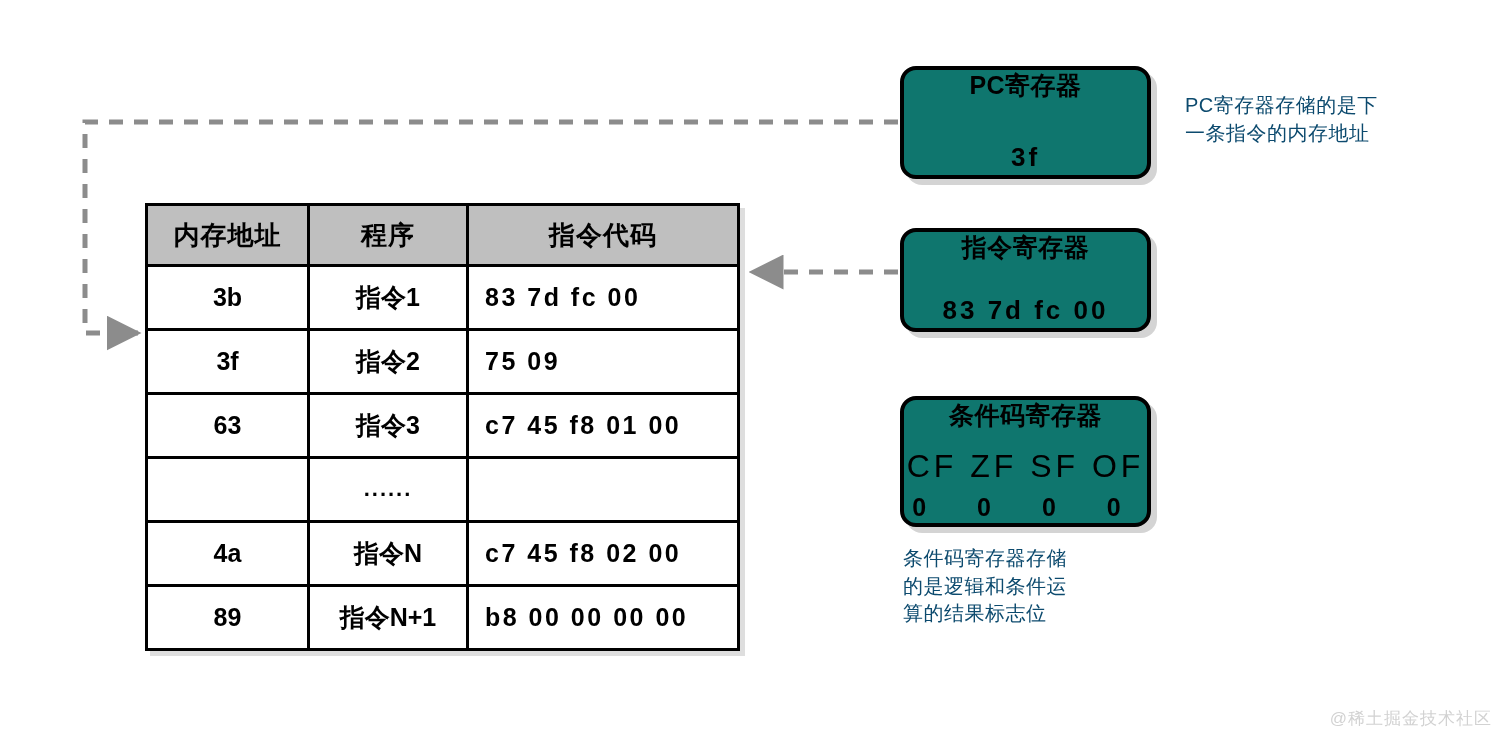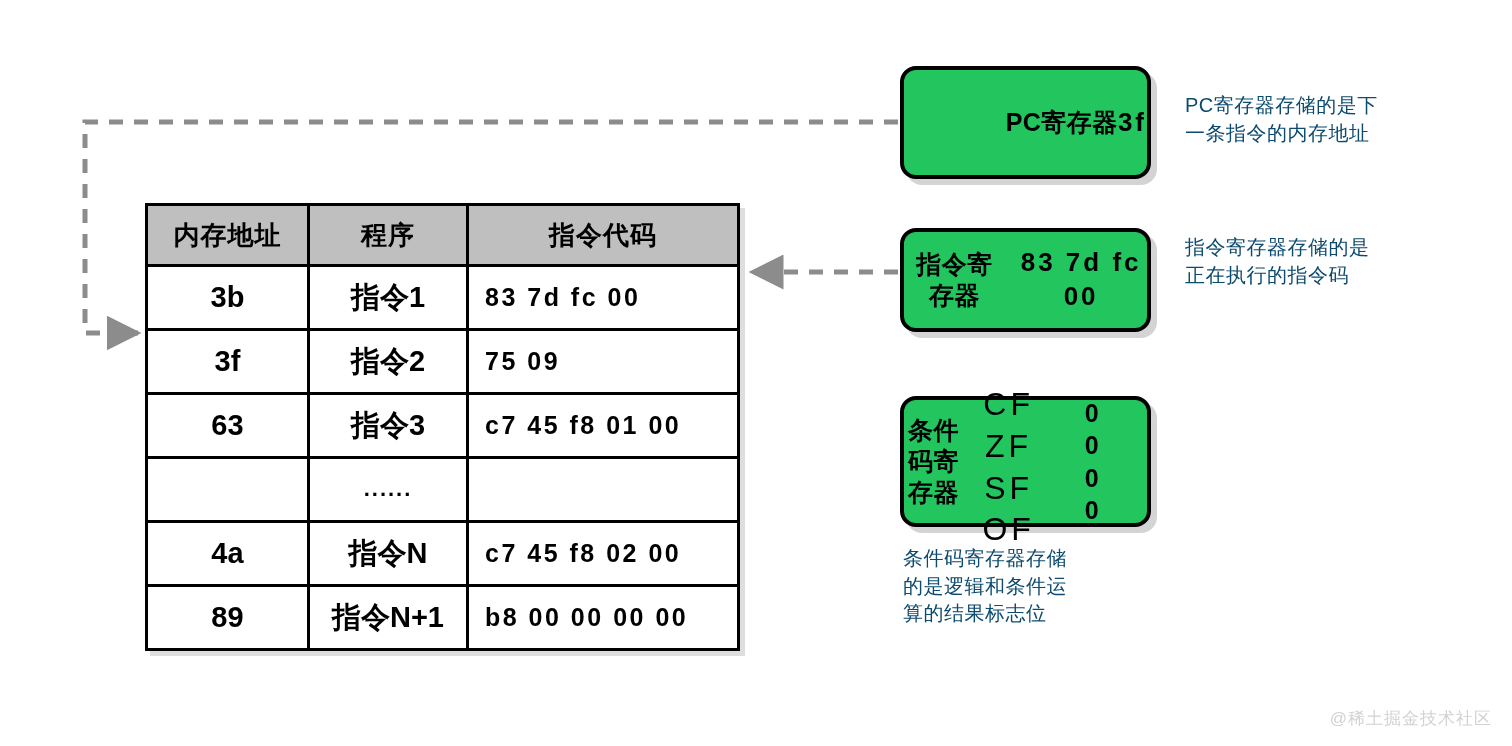--- a/index.html
+++ b/index.html
@@ -46,21 +46,21 @@
   #memory-table col.c-prog { width: 159px; }
   #memory-table col.c-code { width: 271px; }
 
   #memory-table th,
   #memory-table td {
     border: 3px solid #000000;
     height: 61px;
     padding: 0 6px;
     text-align: center;
     vertical-align: middle;
-    font-size: 29px;
+    font-size: 25px;
     font-weight: 600;
     color: #000000;
     background: #ffffff;
     line-height: 1.1;
   }
   #memory-table thead th {
     background: #bfbfbf;
     height: 58px;
     font-size: 26px;
     letter-spacing: 1px;
@@ -76,28 +76,28 @@
     letter-spacing: 2px;
     font-weight: 700;
   }
   #memory-table tr.blank-row td {
     height: 61px;
   }
 
   
   .reg-box {
     position: absolute;
-    background: #22c55e;
+    background: #0f766e;
     border: 4px solid #000000;
     border-radius: 16px;
     box-shadow: 6px 6px 0 0 rgba(0,0,0,0.17);
     display: flex;
-    flex-direction: row;
+    flex-direction: column;
     align-items: center;
-    justify-content: flex-end;
+    justify-content: space-between;
     color: #000000;
     text-align: center;
   }
   .reg-title {
     font-size: 25px;
     font-weight: 600;
     letter-spacing: 0.5px;
     line-height: 1.25;
   }
   .reg-value {
@@ -218,22 +218,20 @@
     <div class="reg-title">PC寄存器</div>
     <div class="reg-value">3f</div>
   </div>
   <div class="note" id="pc-note">PC寄存器存储的是下
 一条指令的内存地址</div>
 
   <div class="reg-box" id="ir-register">
     <div class="reg-title">指令寄存器</div>
     <div class="reg-value">83 7d fc 00</div>
   </div>
-  <div class="note" id="ir-note">指令寄存器存储的是
-正在执行的指令码</div>
 
   <div class="reg-box" id="cc-register">
     <div class="reg-title">条件码寄存器</div>
     <div class="reg-flags">CF  ZF  SF  OF</div>
     <div class="reg-flagvals">0 0 0 0</div>
   </div>
   <div class="note" id="cc-note">条件码寄存器存储
 的是逻辑和条件运
 算的结果标志位</div>
 

